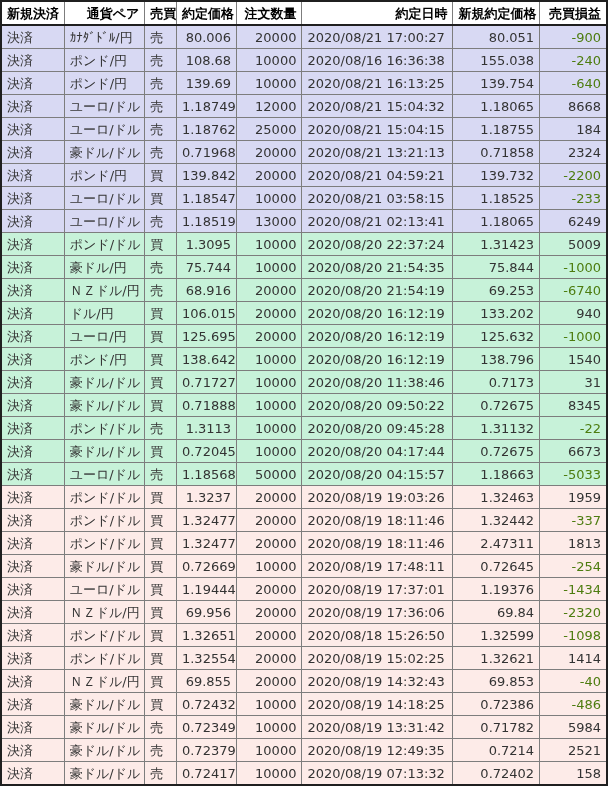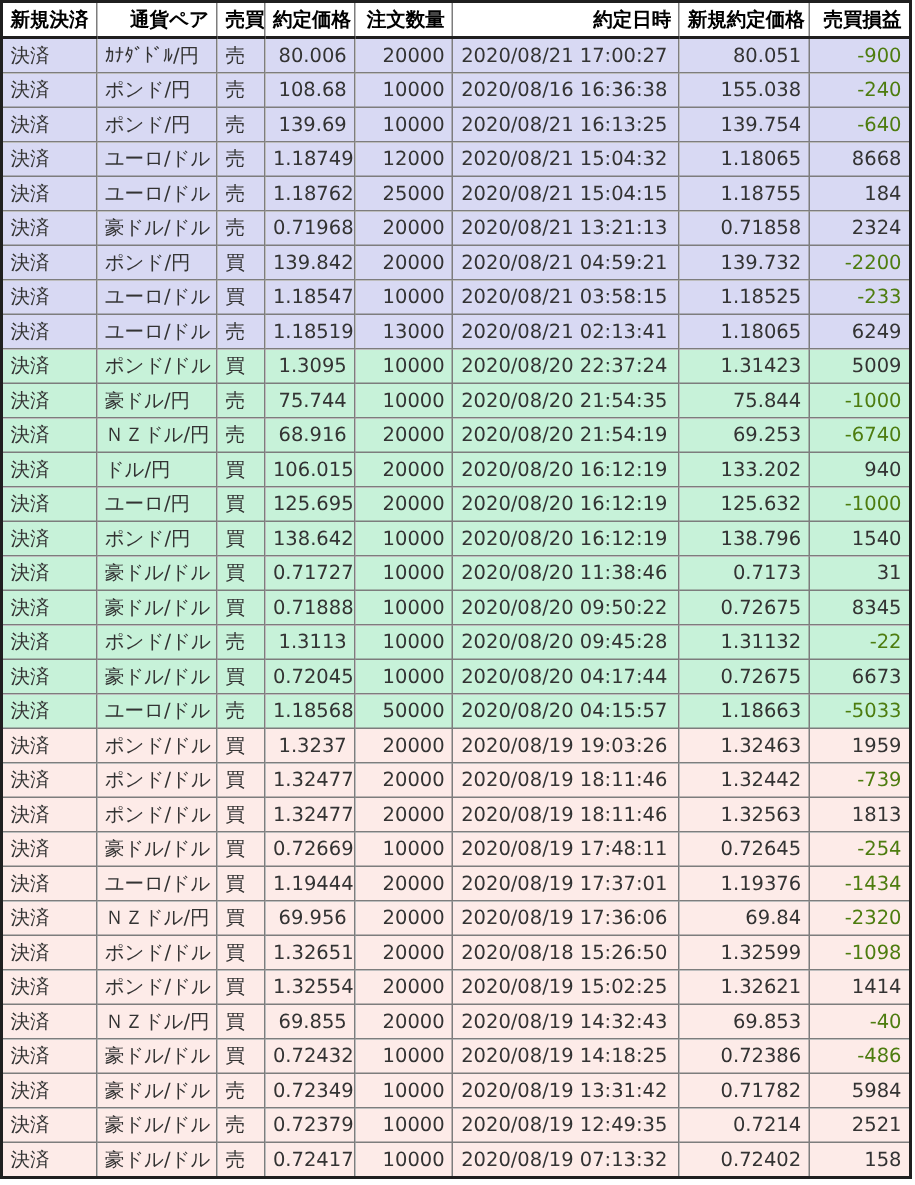--- a/index.html
+++ b/index.html
@@ -254,30 +254,30 @@
         <td class="num">1959</td>
       </tr>
       <tr class="g-aug19">
         <td>決済</td>
         <td>ポンド/ドル</td>
         <td>買</td>
         <td class="num">1.32477</td>
         <td class="num">20000</td>
         <td>2020/08/19 18:11:46</td>
         <td class="num">1.32442</td>
-        <td class="num neg">-739</td>
+        <td class="num neg">-337</td>
       </tr>
       <tr class="g-aug19">
         <td>決済</td>
         <td>ポンド/ドル</td>
         <td>買</td>
         <td class="num">1.32477</td>
         <td class="num">20000</td>
         <td>2020/08/19 18:11:46</td>
-        <td class="num">1.32563</td>
+        <td class="num">2.47311</td>
         <td class="num">1813</td>
       </tr>
       <tr class="g-aug19">
         <td>決済</td>
         <td>豪ドル/ドル</td>
         <td>買</td>
         <td class="num">0.72669</td>
         <td class="num">10000</td>
         <td>2020/08/19 17:48:11</td>
         <td class="num">0.72645</td>

